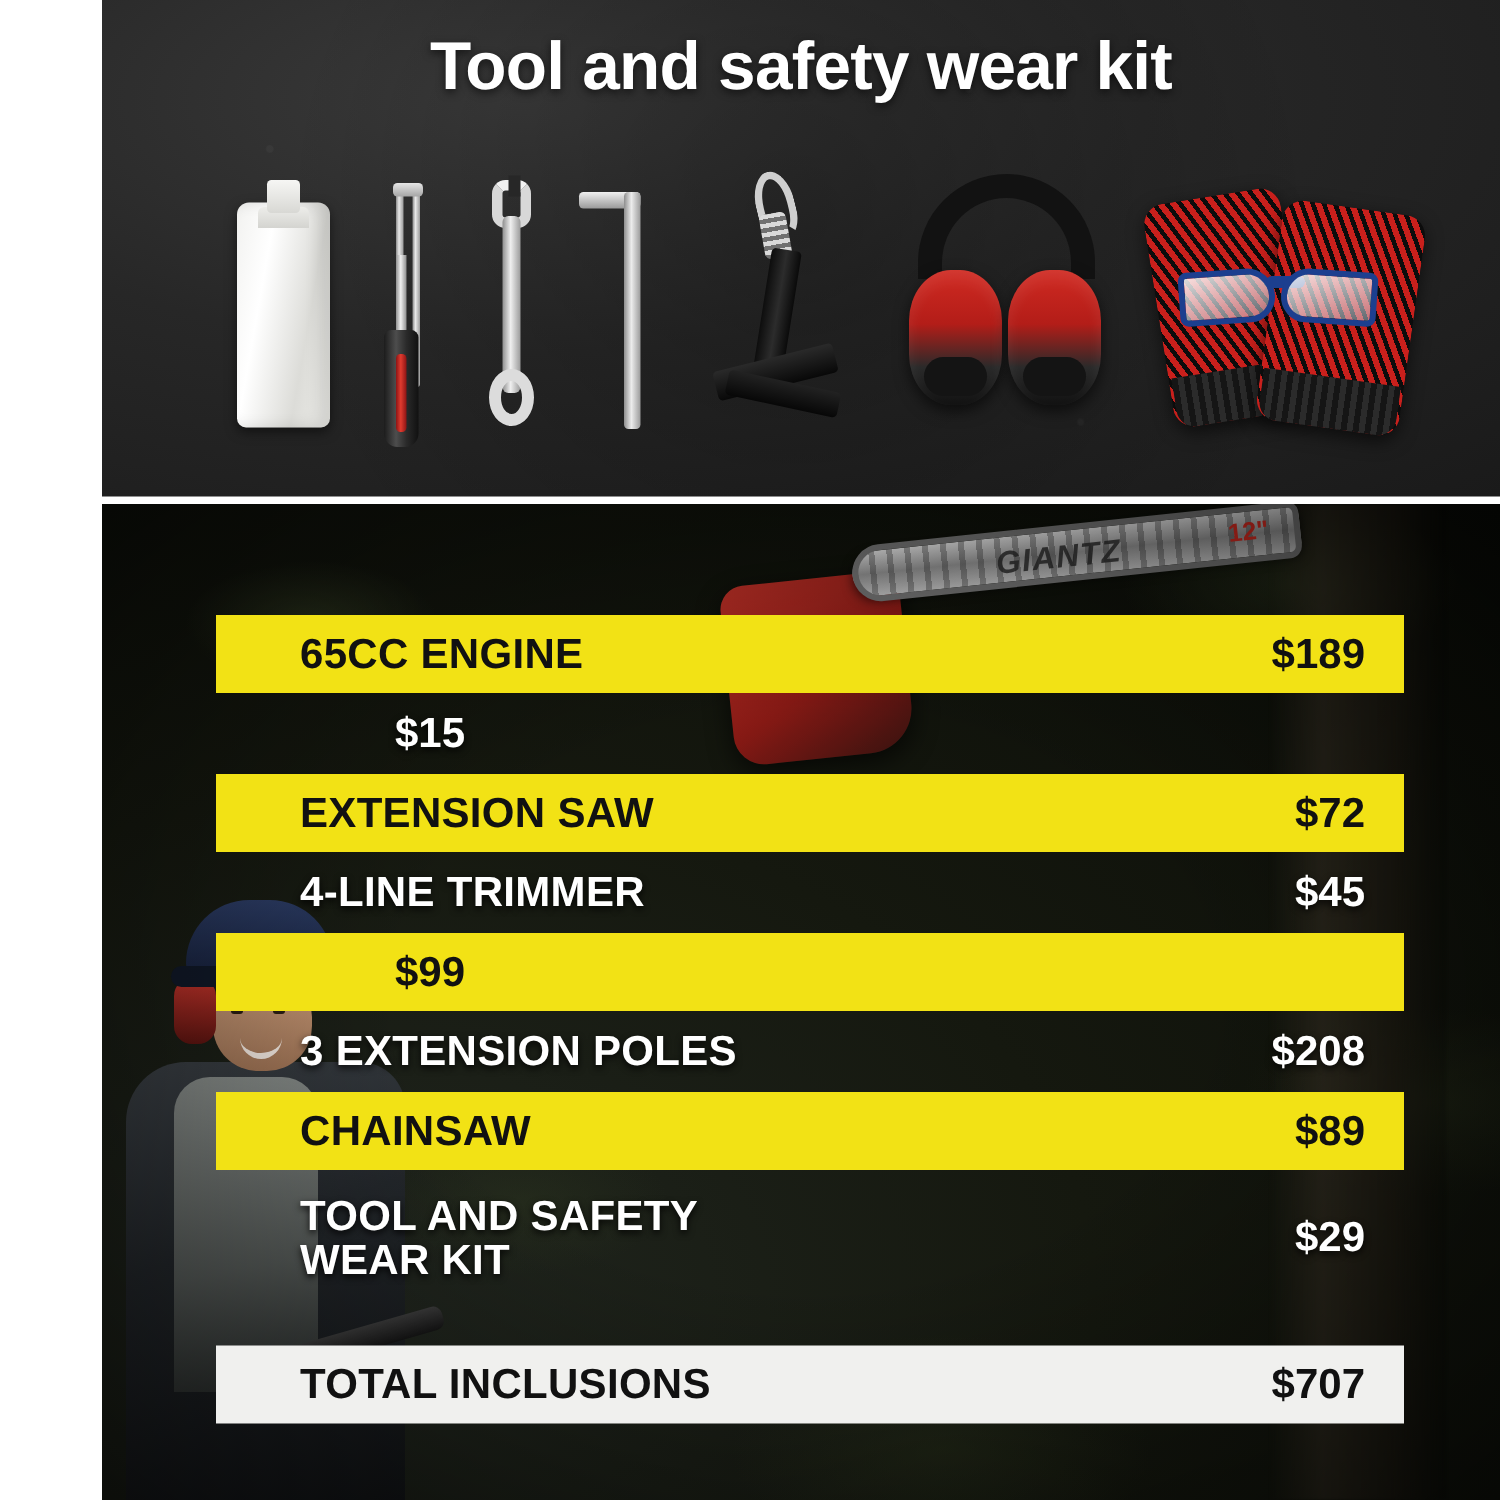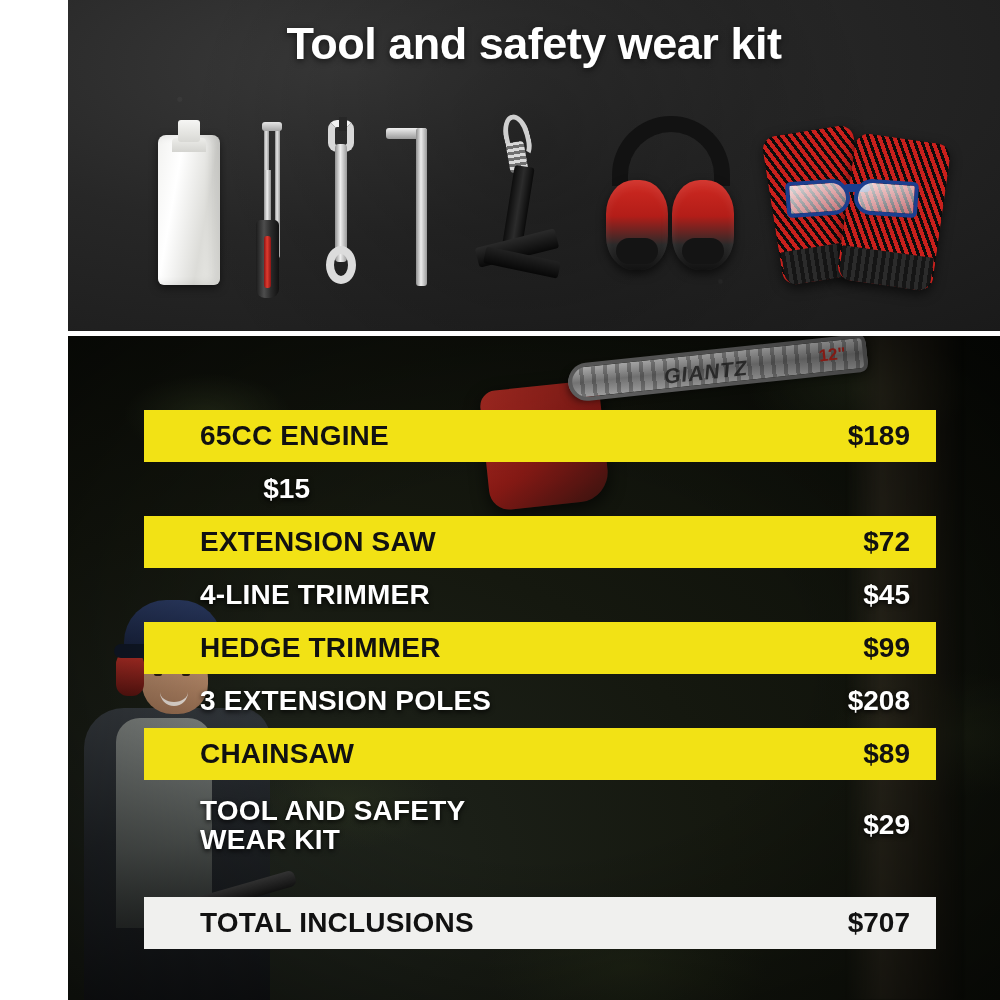--- a/index.html
+++ b/index.html
@@ -530,21 +530,20 @@
         <span class="label">EXTENSION SAW</span>
         <span class="price">$72</span>
       </div>
 
       <div class="row dark">
         <span class="label">4-LINE TRIMMER</span>
         <span class="price">$45</span>
       </div>
 
       <div class="row hl">
-        <span class="label">HEDGE TRIMMER</span>
         <span class="price">$99</span>
       </div>
 
       <div class="row dark">
         <span class="label">3 EXTENSION POLES</span>
         <span class="price">$208</span>
       </div>
 
       <div class="row hl">
         <span class="label">CHAINSAW</span>

